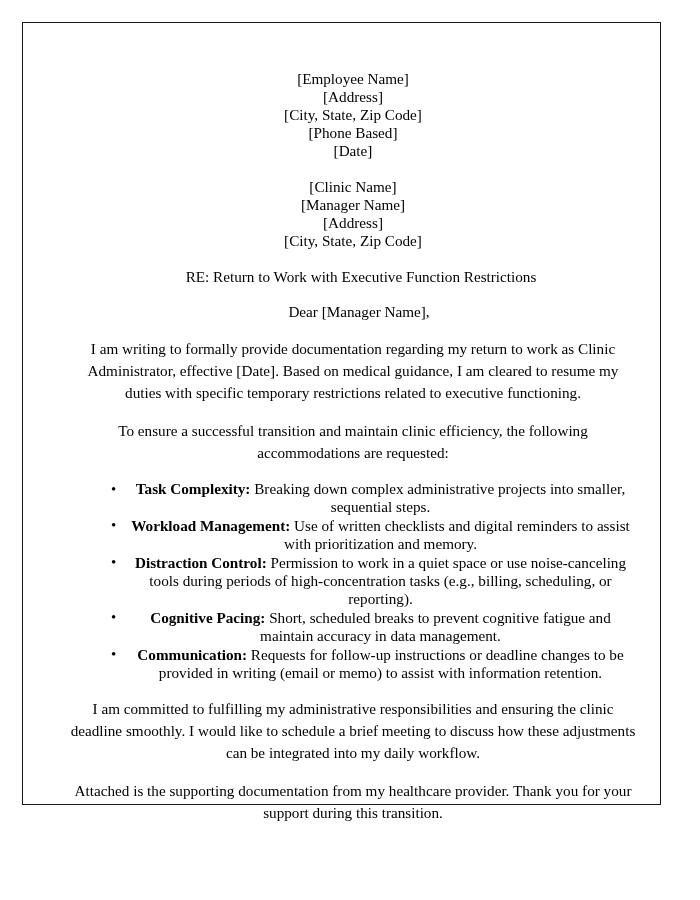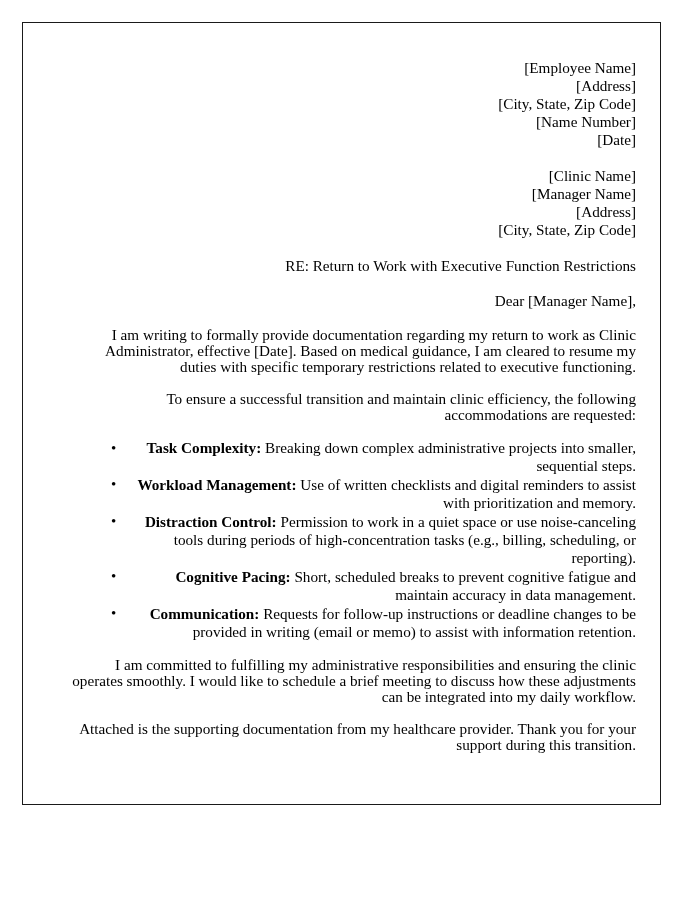--- a/index.html
+++ b/index.html
@@ -24,46 +24,46 @@
     height: 783px;
     border: 1.4px solid #1a1a1a;
     box-sizing: border-box;
     background: #ffffff;
   }
 
   
   .page-content {
     position: absolute;
     left: 47px;
-    top: 36px;
+    top: 47px;
     width: 566px;
     font-size: 15.2px;
     line-height: 18px;
-    text-align: right;
+    text-align: center;
   }
 
   .address-block {
     margin: 0 0 18px 0;
   }
   .address-block .addr-line {
     display: block;
     white-space: pre;
   }
 
   .subject-line {
     margin: 0 0 17px 16px;
   }
 
   .salutation {
     margin: 0 0 17px 12px;
   }
 
   p.para {
     margin: 0 0 16px 0;
-    line-height: 16px;
+    line-height: 22px;
   }
 
   ul.accommodations {
     margin: 0 0 16px 0;
     padding: 0 0 0 41px;
     list-style: none;
   }
   ul.accommodations > li {
     position: relative;
     margin: 0 0 0 0;
@@ -88,21 +88,21 @@
 </head>
 <body>
 
 <div class="page-frame">
   <div class="page-content">
 
     <div class="address-block">
       <span class="addr-line">[Employee Name]</span>
       <span class="addr-line">[Address]</span>
       <span class="addr-line">[City, State, Zip Code]</span>
-      <span class="addr-line">[Name Number]</span>
+      <span class="addr-line">[Phone Based]</span>
       <span class="addr-line">[Date]</span>
     </div>
 
     <div class="address-block">
       <span class="addr-line">[Clinic Name]</span>
       <span class="addr-line">[Manager Name]</span>
       <span class="addr-line">[Address]</span>
       <span class="addr-line">[City, State, Zip Code]</span>
     </div>
 
@@ -125,19 +125,19 @@
         <span class="bullet-marker">•</span><span class="item-label">Distraction Control:</span><span> Permission to work in a quiet space or use noise-canceling tools during periods of high-concentration tasks (e.g., billing, scheduling, or reporting).</span>
       </li>
       <li>
         <span class="bullet-marker">•</span><span class="item-label">Cognitive Pacing:</span><span> Short, scheduled breaks to prevent cognitive fatigue and maintain accuracy in data management.</span>
       </li>
       <li>
         <span class="bullet-marker">•</span><span class="item-label">Communication:</span><span> Requests for follow-up instructions or deadline changes to be provided in writing (email or memo) to assist with information retention.</span>
       </li>
     </ul>
 
-    <p class="para">I am committed to fulfilling my administrative responsibilities and ensuring the clinic operates smoothly. I would like to schedule a brief meeting to discuss how these adjustments can be integrated into my daily workflow.</p>
+    <p class="para">I am committed to fulfilling my administrative responsibilities and ensuring the clinic deadline smoothly. I would like to schedule a brief meeting to discuss how these adjustments can be integrated into my daily workflow.</p>
 
     <p class="para">Attached is the supporting documentation from my healthcare provider. Thank you for your support during this transition.</p>
 
 
   </div>
 </div>
 
 </body></html>

